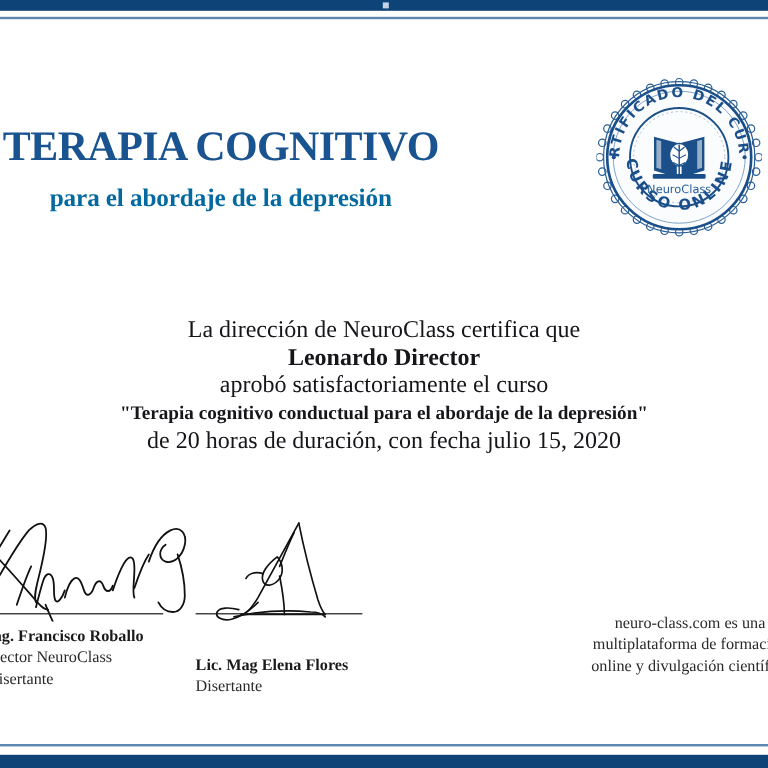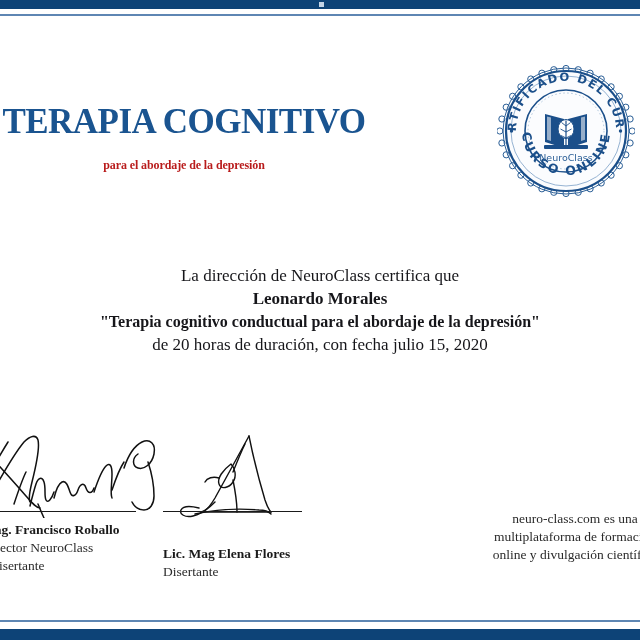--- a/index.html
+++ b/index.html
@@ -63,23 +63,23 @@
     font-weight: bold;
     font-size: 35px;
     line-height: 42px;
     letter-spacing: -0.5px;
     white-space: nowrap;
   }
   .heading .line2 {
     margin-top: 2px;
   }
   .heading .subtitle {
-    color: #b91c1c;
-    font-weight: bold;
-    font-size: 12px;
+    color: #0369a1;
+    font-weight: bold;
+    font-size: 21px;
     line-height: 22px;
     margin-top: 11px;
     letter-spacing: -0.1px;
   }
 
   
   .seal {
     position: absolute;
     left: 497px; top: 62px;
     width: 138px; height: 138px;
@@ -88,21 +88,21 @@
 
   
   .body-text {
     position: absolute;
     left: 20px; top: 264px;
     width: 600px;
     text-align: center;
     color: #16161a;
   }
   .body-text .ln {
-    font-size: 17px;
+    font-size: 20px;
     line-height: 23px;
     white-space: nowrap;
   }
   .body-text .bold {
     font-weight: bold;
   }
   .body-text .course {
     font-weight: bold;
     font-size: 16px;
   }
@@ -245,21 +245,22 @@
         <path d="M 69,64 L 64.5,60.5 M 69,64 L 73.5,60.5 M 69,70 L 63.5,67 M 69,70 L 74.5,67
                  M 69,76 L 64,73.5 M 69,76 L 74,73.5" stroke="#1b4f8a" stroke-width="0.9" fill="none"></path>
         <rect x="47" y="83" width="44" height="4" rx="1" fill="#1b4f8a"></rect>
       </g>
       <text x="69" y="99" text-anchor="middle" font-family="DejaVu Sans, sans-serif" font-size="9.5" fill="#2a5e96">NeuroClass</text>
     </svg>
   </div>
 
   <div class="body-text">
     <div class="ln">La dirección de NeuroClass certifica que</div>
-    <div class="ln bold">Leonardo Morales</div>
+    <div class="ln bold">Leonardo Director</div>
+    <div class="ln">aprobó satisfactoriamente el curso</div>
     <div class="ln course">"Terapia cognitivo conductual para el abordaje de la depresión"</div>
     <div class="ln">de 20 horas de duración, con fecha julio 15, 2020</div>
   </div>
 
   <div class="sig-mark left">
     <svg width="230" height="90" viewBox="0 0 230 90">
       <g fill="none" stroke="#111111" stroke-width="1.5" stroke-linecap="round" stroke-linejoin="round">
         <path d="M56,14 C46,30 36,48 28,62 C24,70 22,76 26,78 C30,80 36,74 40,66"></path>
         <path d="M30,20 C44,34 60,52 74,68 C80,75 84,80 88,80"></path>
         <path d="M44,58 C52,44 62,26 72,14 C78,8 84,6 86,12 C88,20 84,38 80,54

